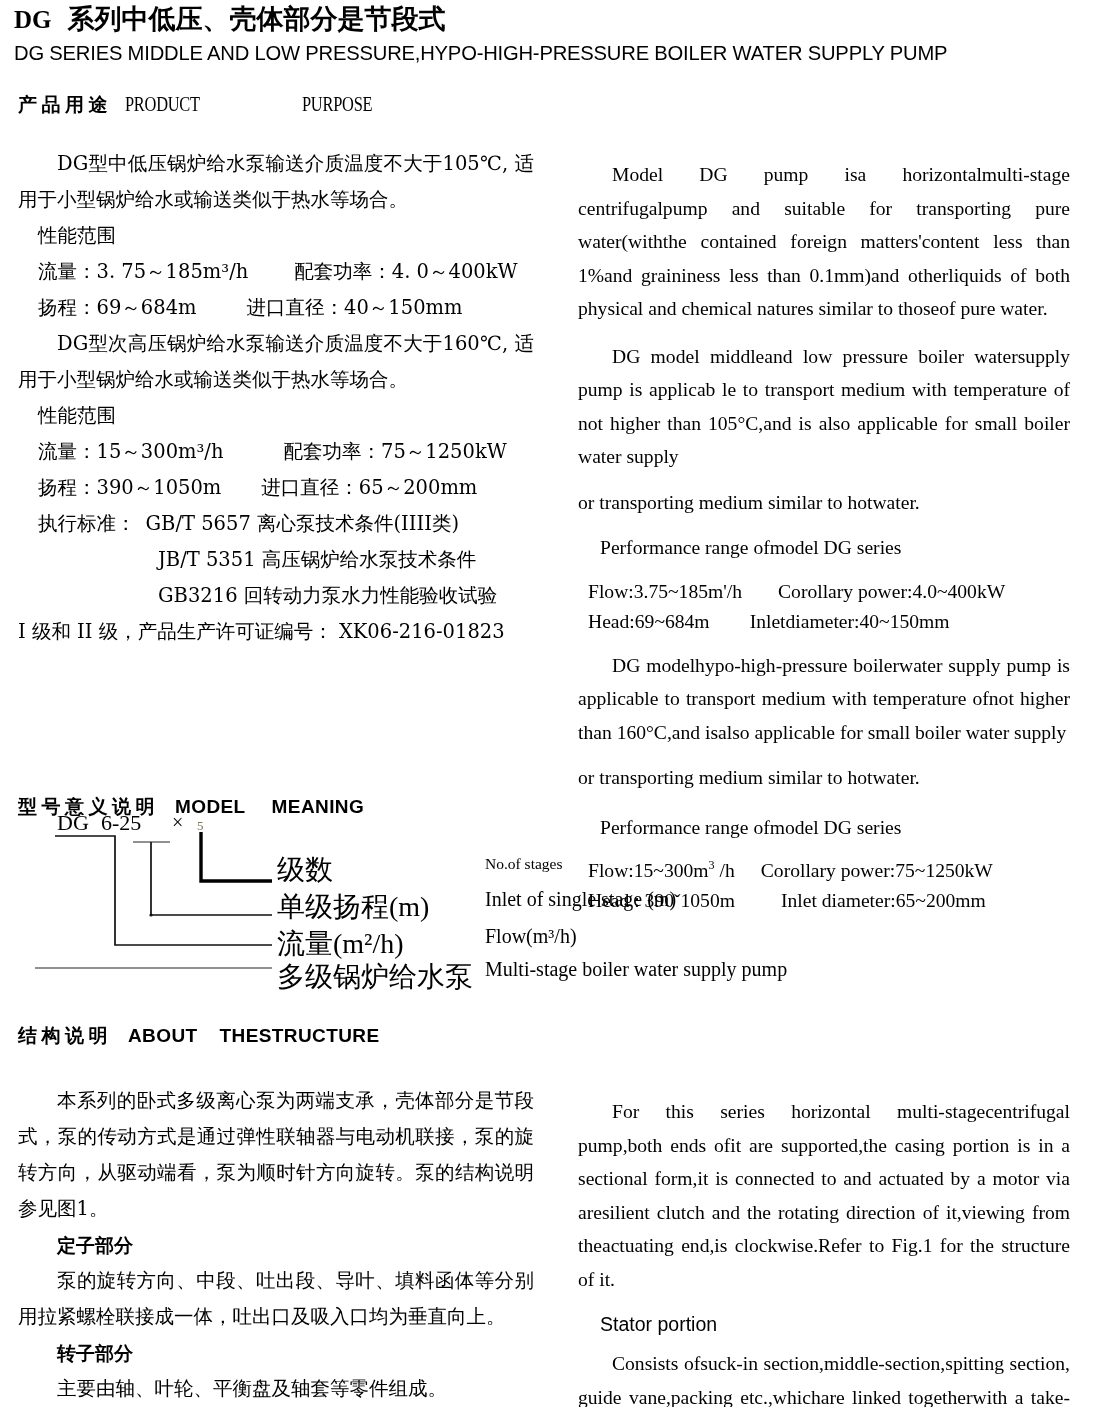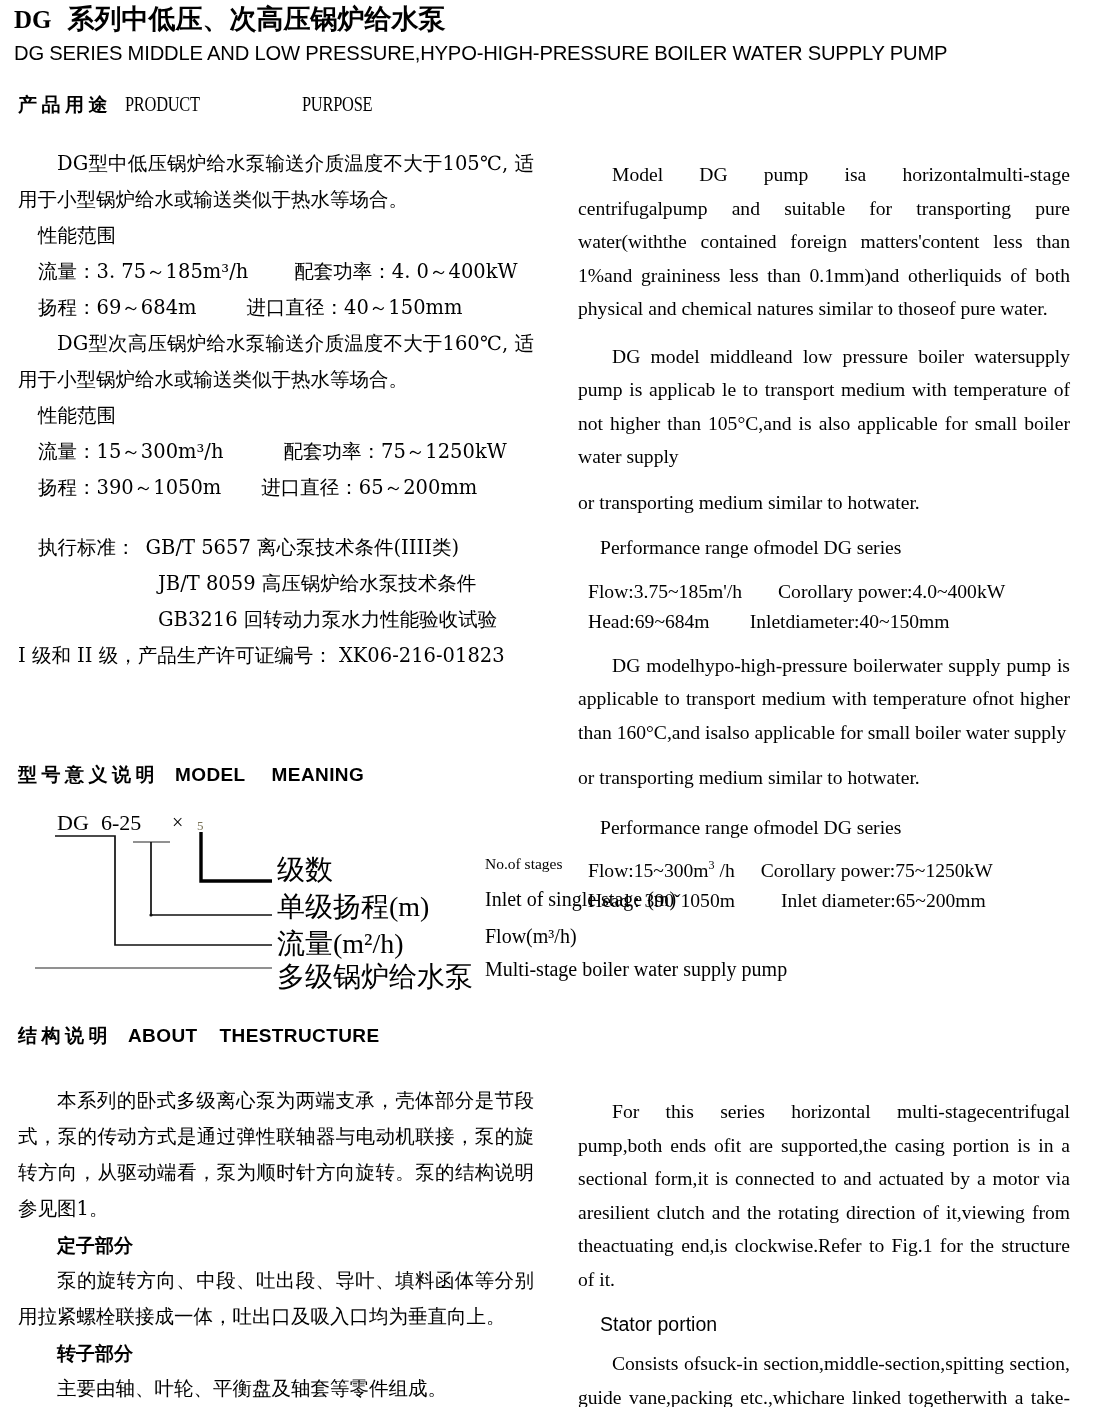--- a/index.html
+++ b/index.html
@@ -71,21 +71,21 @@
     font-family: "Liberation Serif", "DejaVu Serif", serif;
     font-weight: normal;
     font-size: 20px;
     letter-spacing: -0.3px;
     transform: scaleX(0.82);
     display: inline-block;
     transform-origin: left bottom;
   }
 
   #product-purpose-heading { left: 18px; top: 92px; }
-  #model-meaning-heading   { left: 18px; top: 762px; }
+  #model-meaning-heading   { left: 18px; top: 794px; }
   #structure-heading       { left: 18px; top: 1023px; }
 
   .gap-a { display: inline-block; width: 13px; }
   .gap-b { display: inline-block; width: 86px; }
   .gap-c { display: inline-block; width: 16px; }
   .gap-d { display: inline-block; width: 26px; }
   .gap-e { display: inline-block; width: 22px; }
 
   
   .col {
@@ -187,21 +187,21 @@
   #lbl-en-1 { top: 888px; }
   #lbl-en-2 { top: 925px; }
   #lbl-en-3 { top: 958px; }
 </style>
 </head>
 <body>
 
 <div class="page">
 
   <div class="title-cn">
-    <span class="dg">DG</span><span class="gap-c"></span><span>系列中低压、次高压锅炉给水泵</span>
+    <span class="dg">DG</span><span class="gap-c"></span><span>系列中低压、壳体部分是节段式</span>
   </div>
   <div class="title-en">DG SERIES  MIDDLE AND LOW PRESSURE,HYPO-HIGH-PRESSURE BOILER WATER SUPPLY PUMP</div>
 
   <div class="sec-head" id="product-purpose-heading">
     <span class="cn">产品用途</span><span class="gap-a"></span><span class="en-serif">PRODUCT</span><span class="gap-b"></span><span class="en-serif">PURPOSE</span>
   </div>
 
   <div class="col col-left" style="top:146px;">
     <p class="p-cn indent">DG型中低压锅炉给水泵输送介质温度不大于105℃, 适用于小型锅炉给水或输送类似于热水等场合。</p>
     <div class="p-cn" style="text-indent:20px;">性能范围</div>
@@ -216,25 +216,25 @@
     <p class="p-cn indent">DG型次高压锅炉给水泵输送介质温度不大于160℃, 适用于小型锅炉给水或输送类似于热水等场合。</p>
     <div class="p-cn" style="text-indent:20px;">性能范围</div>
 
     <div class="spec-line" style="padding-left:20px;">
       <span>流量：</span><span>15～300m³/h</span><span style="display:inline-block;width:60px;"></span><span>配套功率：</span><span>75～1250kW</span>
     </div>
     <div class="spec-line" style="padding-left:20px;">
       <span>扬程：</span><span>390～1050m</span><span style="display:inline-block;width:40px;"></span><span>进口直径：</span><span>65～200mm</span>
     </div>
 
-    <div class="spec-line" style="padding-left:20px;margin-top:24px;">
+    <div class="spec-line" style="padding-left:20px;">
       <span>执行标准：</span><span style="display:inline-block;width:10px;"></span><span>GB/T   5657  离心泵技术条件(IIII类)</span>
     </div>
     <div class="spec-line" style="padding-left:140px;">
-      <span>JB/T  8059  高压锅炉给水泵技术条件</span>
+      <span>JB/T  5351  高压锅炉给水泵技术条件</span>
     </div>
     <div class="spec-line" style="padding-left:140px;">
       <span>GB3216    回转动力泵水力性能验收试验</span>
     </div>
     <div class="spec-line" style="padding-left:0px;">
       <span>I 级和 II 级，产品生产许可证编号：   XK06-216-01823</span>
     </div>
   </div>
 
   <div class="col col-right" style="top:146px;">

